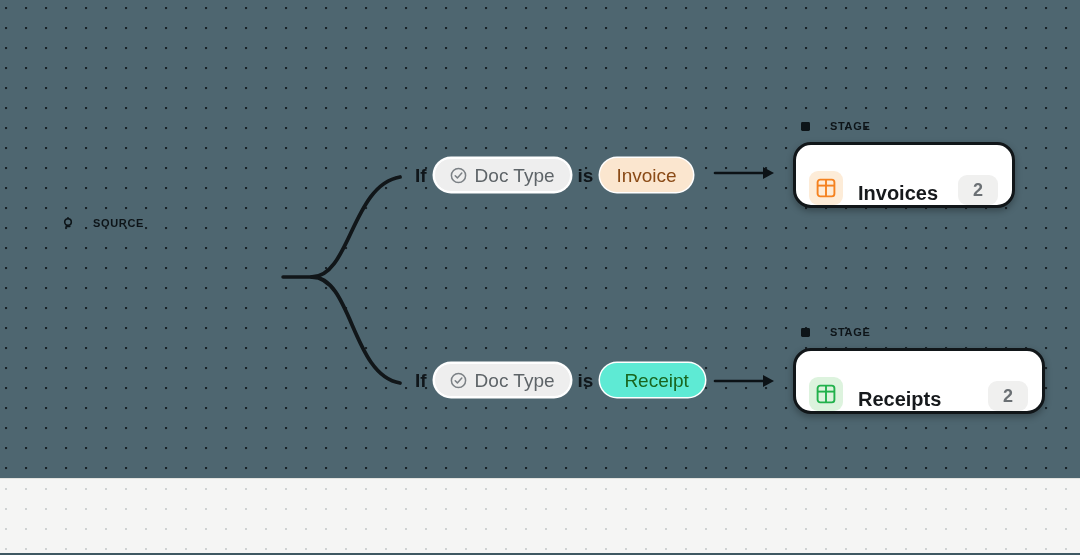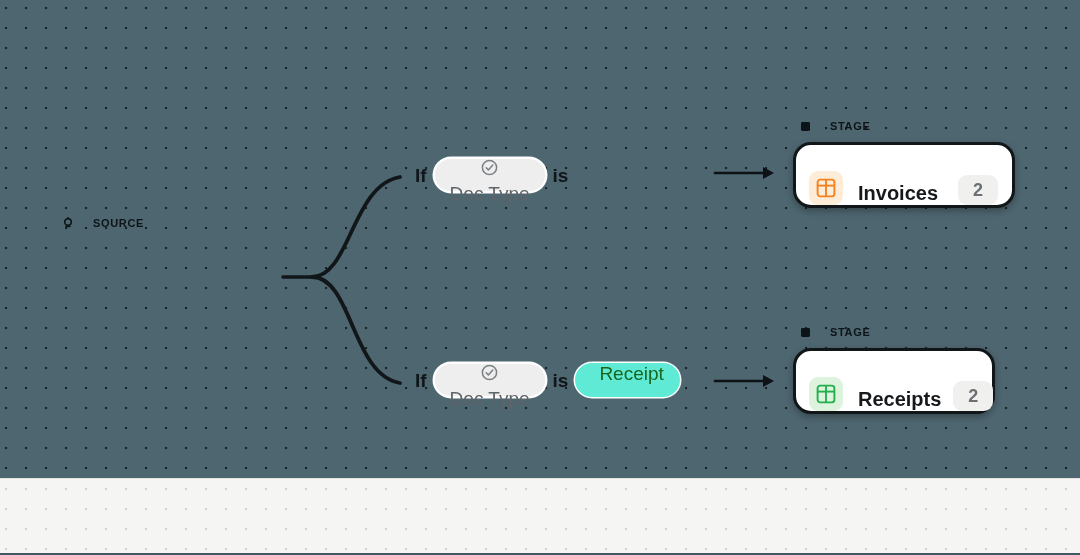--- a/index.html
+++ b/index.html
@@ -125,21 +125,21 @@
     font-size: 18px;
     font-weight: 600;
     color: #6b7074;
     padding: 0 9px;
     margin-left: 12px;
   }
 
   
   #node-dataset  { left: 55px;  top: 245px; width: 225px; height: 64px; }
   #node-invoices { left: 793px; top: 142px; width: 222px; height: 66px; }
-  #node-receipts { left: 793px; top: 348px; width: 202px; height: 66px; }
+  #node-receipts { left: 793px; top: 348px; width: 252px; height: 66px; }
 
   #label-source   { left: 62px;  top: 217px; }
   #label-stage-1  { left: 800px; top: 121px; }
   #label-stage-2  { left: 800px; top: 327px; }
 
   
   .cond-row {
     position: absolute;
     display: flex;
     align-items: center;
@@ -161,21 +161,20 @@
     display: inline-flex;
     align-items: center;
     gap: 8px;
     height: 34px;
     padding: 0 15px;
     border-radius: 17px;
     font-size: 19px;
     font-weight: 400;
     line-height: 1;
     border: 1px solid transparent;
-    flex-direction: column;
   }
   .pill-field {
     background: #eeeeee;
     color: #5e6468;
     border-color: #ffffff;
     box-shadow: 0 0 0 1.5px #ffffff;
   }
   .pill-value-invoice {
     background: #fbe6cf;
     color: #8a4a16;
@@ -234,20 +233,23 @@
     <span class="pill pill-field">
       <svg class="check-icon" width="17" height="17" viewBox="0 0 17 17">
         <circle cx="8.5" cy="8.5" r="7.1" fill="none" stroke="#7b8085" stroke-width="1.5"></circle>
         <path d="M5.2 8.7 L7.4 10.9 L11.8 6.1" fill="none" stroke="#7b8085" stroke-width="1.5" stroke-linecap="round" stroke-linejoin="round"></path>
       </svg>
       <span>Doc Type</span>
     </span>
 
     <span class="cond-word">is</span>
 
+    <span class="pill pill-value-invoice">
+      <span>Invoice</span>
+    </span>
   </div>
 
   <div class="group-label" id="label-stage-1">
     <svg class="lbl-icon" width="11" height="11" viewBox="0 0 11 11">
       <rect x="1" y="1" width="9" height="9" rx="1.4" fill="#0d1418"></rect>
     </svg>
     <span class="label-text">STAGE</span>
   </div>
 
   <div class="node" id="node-invoices">

